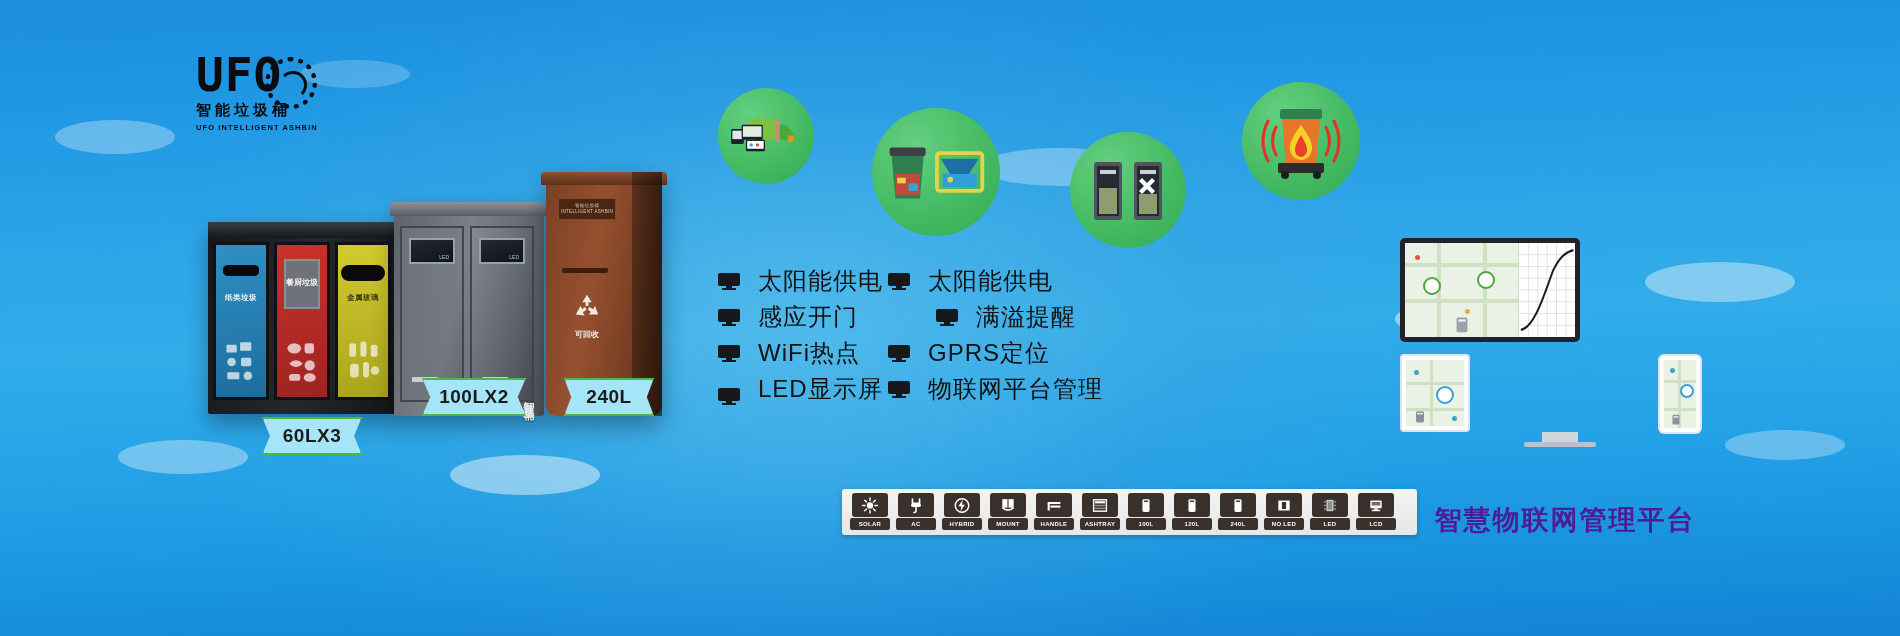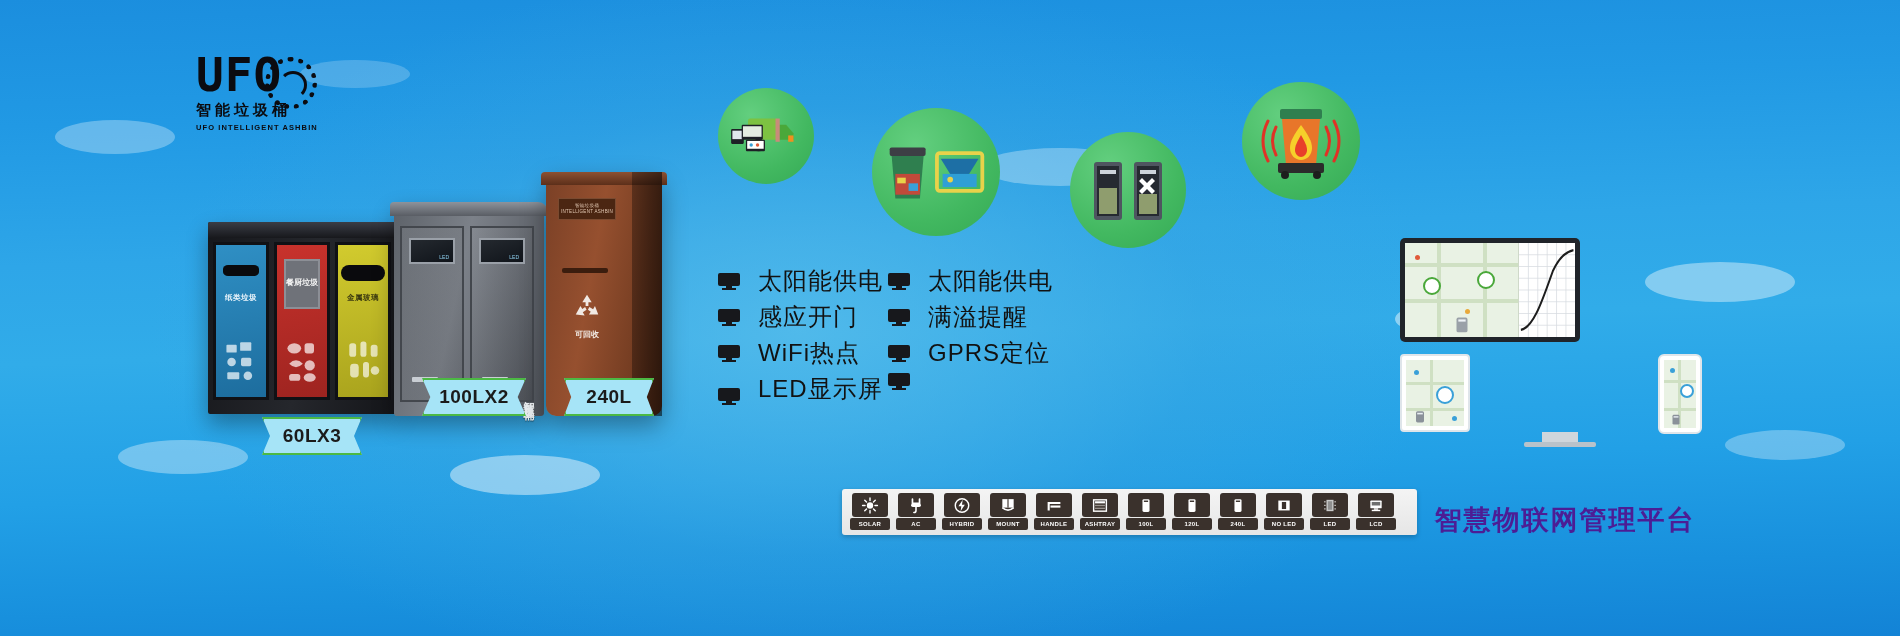--- a/index.html
+++ b/index.html
@@ -386,21 +386,21 @@
 </div>
 
 <div class="feat" style="left:888px;top:265px;">
   <div class="ico">
       <div class="scr"></div>
       <div class="stand"></div>
       <div class="base"></div>
     </div>
   <div class="txt">太阳能供电</div>
 </div>
-<div class="feat" style="left:888px;top:301px;">
+<div class="feat" style="left:936px;top:301px;">
   <div class="ico">
       <div class="scr"></div>
       <div class="stand"></div>
       <div class="base"></div>
     </div>
   <div class="txt">满溢提醒</div>
 </div>
 <div class="feat" style="left:888px;top:337px;">
   <div class="ico">
       <div class="scr"></div>
@@ -408,20 +408,21 @@
       <div class="base"></div>
     </div>
   <div class="txt">GPRS定位</div>
 </div>
 <div class="feat" style="left:888px;top:373px;">
   <div class="ico">
       <div class="scr"></div>
       <div class="stand"></div>
       <div class="base"></div>
     </div>
+  <div class="txt">物联网平台管理</div>
 </div>
 
 <div id="specstrip">
 
   <div class="spec">
     <div class="box">
         <svg viewBox="0 0 24 24">
       <circle cx="12" cy="12" r="4.5" fill="#fff"></circle>
       <g stroke="#fff" stroke-width="2" stroke-linecap="round">
         <path d="M12 1.5v3.5M12 19v3.5M1.5 12h3.5M19 12h3.5M4.6 4.6l2.5 2.5M16.9 16.9l2.5 2.5M19.4 4.6l-2.5 2.5M7.1 16.9l-2.5 2.5"></path>

